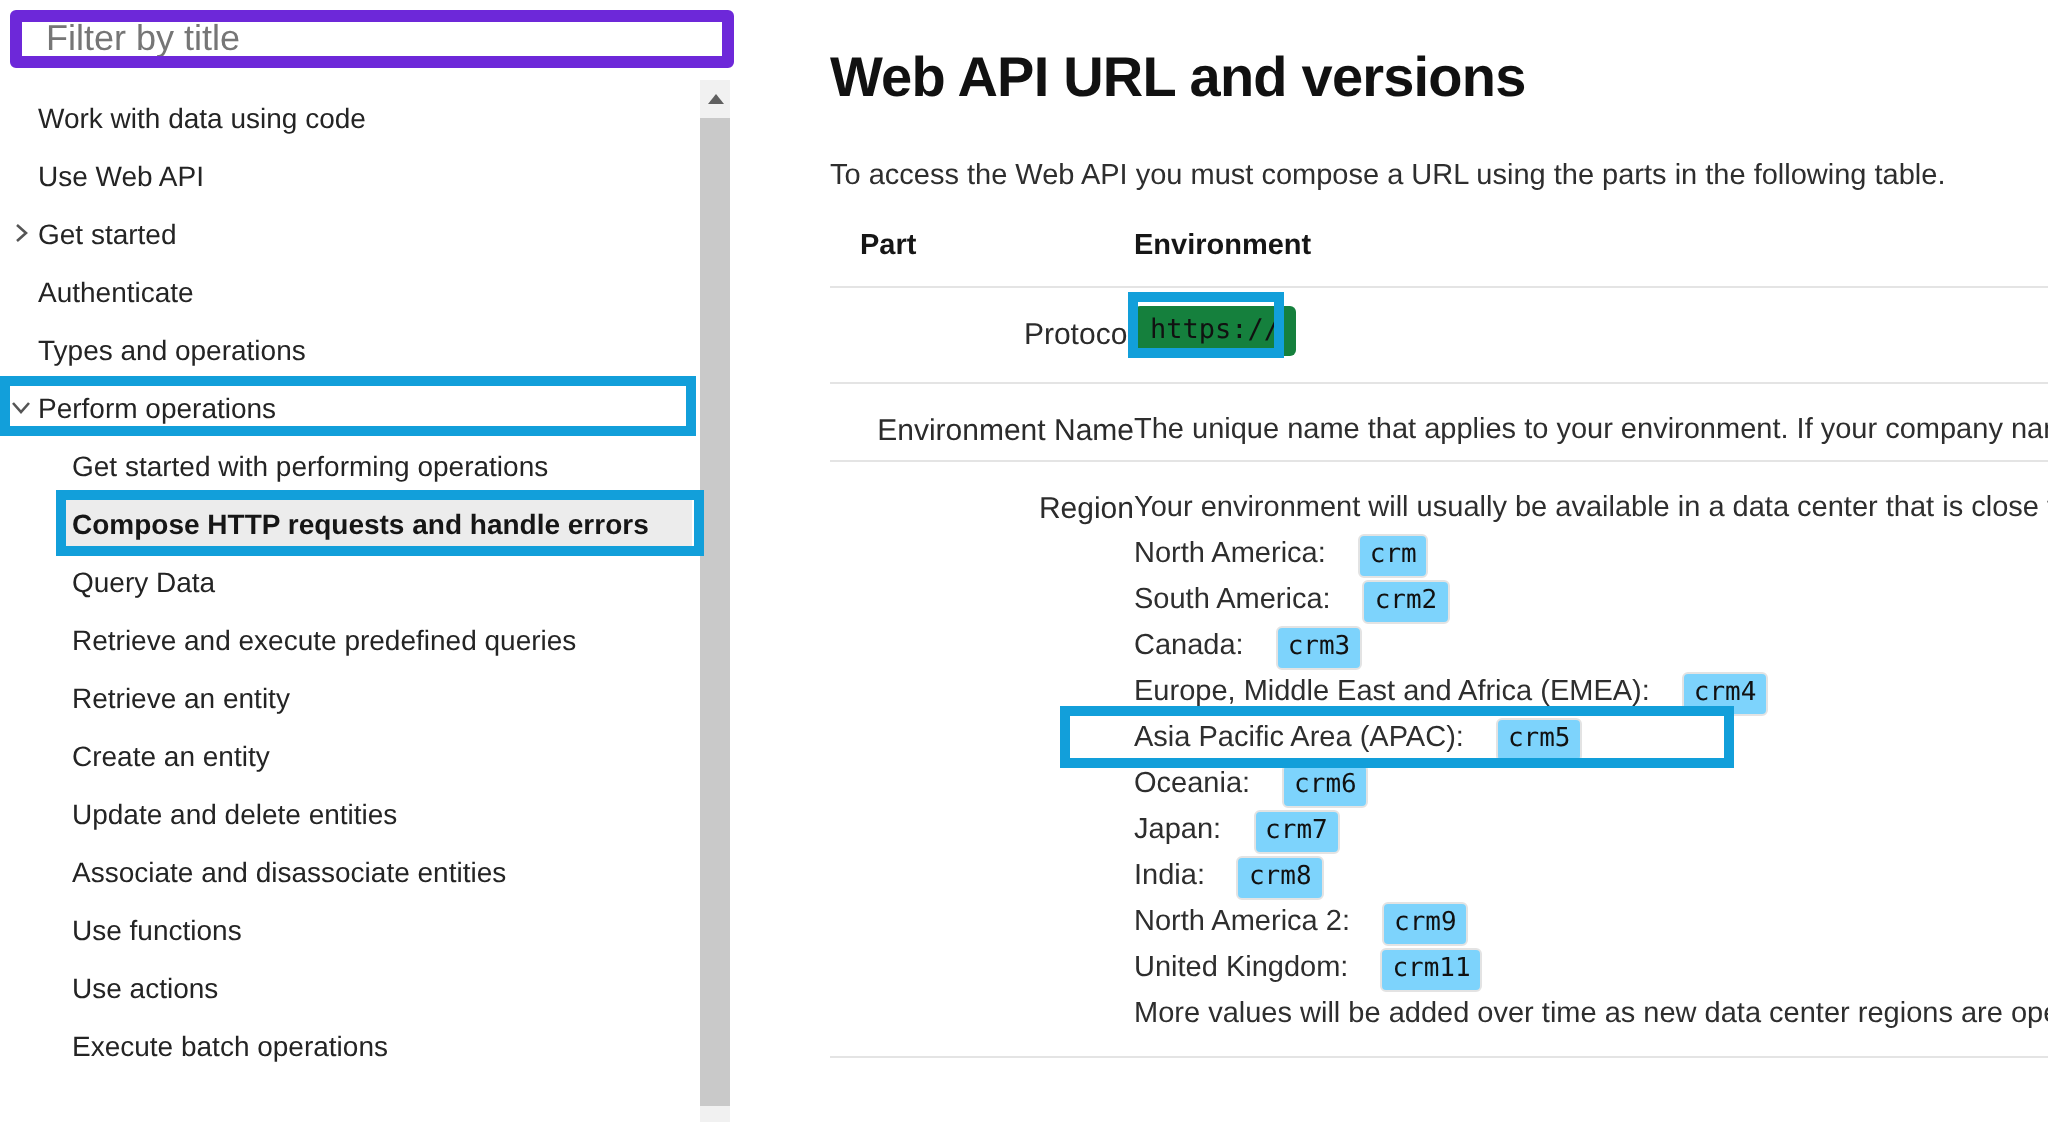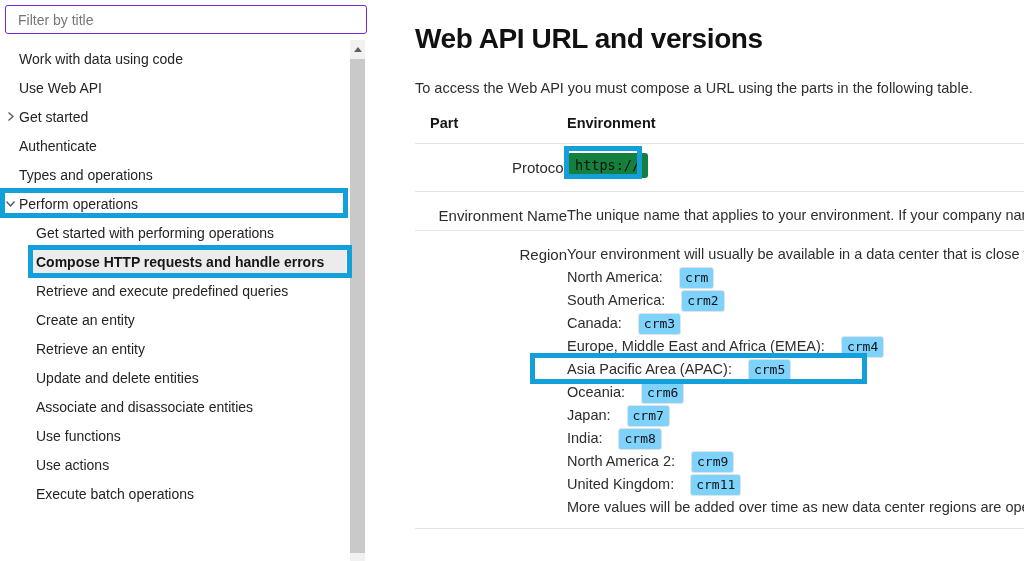--- a/index.html
+++ b/index.html
@@ -9,23 +9,23 @@
     overflow: hidden;
     background: #ffffff;
     font-family: "Liberation Sans", sans-serif;
     color: #1b1b1b;
   }
 
   
   .sidebar { position: absolute; left: 0; top: 0; width: 370px; height: 561px; }
   .filter-box {
     position: absolute; left: 5px; top: 5px; width: 362px; height: 29px;
-    border: 1px solid #6d28d9; border-radius: 3px;
+    border: 6px solid #6d28d9; border-radius: 3px;
     padding: 0 10px 0 12px; font-family: "Liberation Sans", sans-serif;
-    font-size: 14px; color: #333; outline: none;
+    font-size: 18px; color: #333; outline: none;
   }
   .filter-box::placeholder { color: #767676; }
   .toc { position: absolute; left: 0; top: 44px; width: 346px; }
   .toc-item {
     position: relative; height: 29px; display: flex; align-items: center;
     font-size: 14px; color: #242424; cursor: pointer; white-space: nowrap;
   }
   .toc-item.lvl1 { padding-left: 19px; }
   .toc-item.lvl2 { padding-left: 36px; }
   .toc-item .chev { position: absolute; left: 5px; top: 9px; width: 11px; height: 11px; }
@@ -105,27 +105,30 @@
         </svg>
       <span>Perform operations</span>
     </div>
     <div class="toc-item lvl2">
       <span>Get started with performing operations</span>
     </div>
     <div class="toc-item lvl2 selected">
       <span>Compose HTTP requests and handle errors</span>
     </div>
     <div class="toc-item lvl2">
+      <span>Query Data</span>
+    </div>
+    <div class="toc-item lvl2">
       <span>Retrieve and execute predefined queries</span>
     </div>
     <div class="toc-item lvl2">
+      <span>Retrieve an entity</span>
+    </div>
+    <div class="toc-item lvl2">
       <span>Create an entity</span>
-    </div>
-    <div class="toc-item lvl2">
-      <span>Retrieve an entity</span>
     </div>
     <div class="toc-item lvl2">
       <span>Update and delete entities</span>
     </div>
     <div class="toc-item lvl2">
       <span>Associate and disassociate entities</span>
     </div>
     <div class="toc-item lvl2">
       <span>Use functions</span>
     </div>

